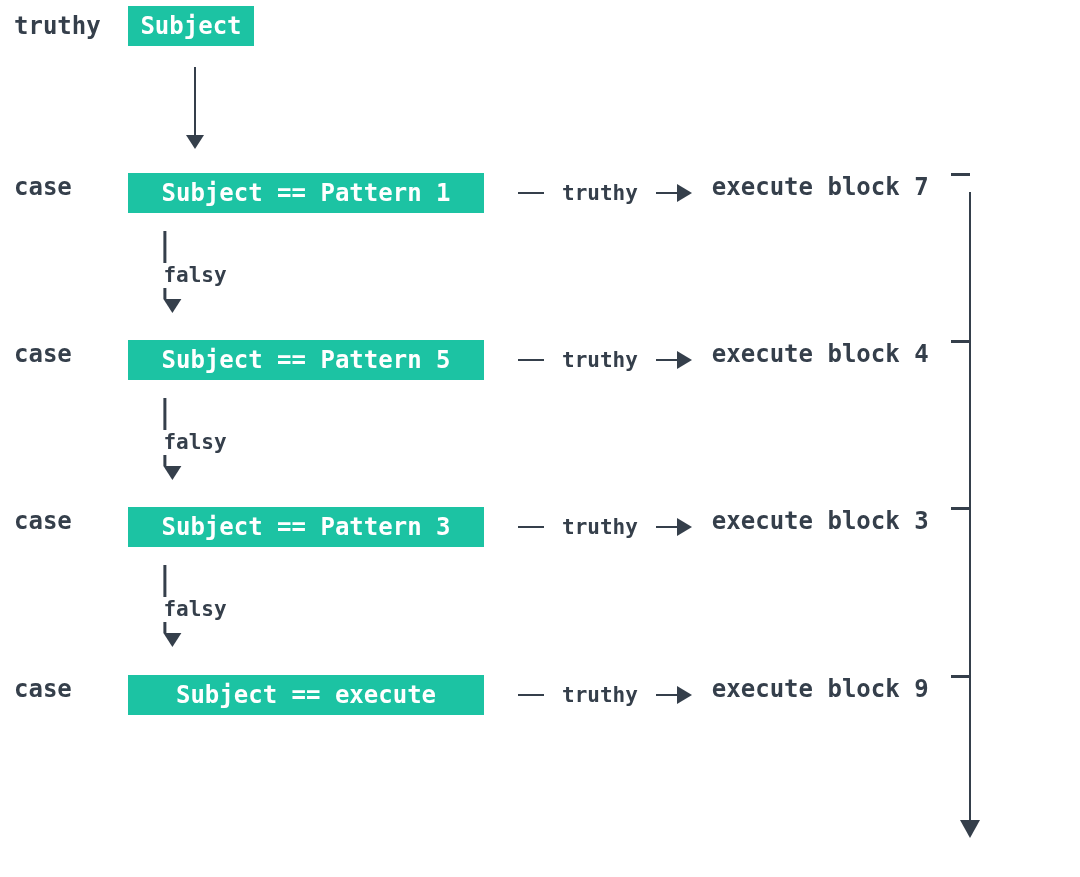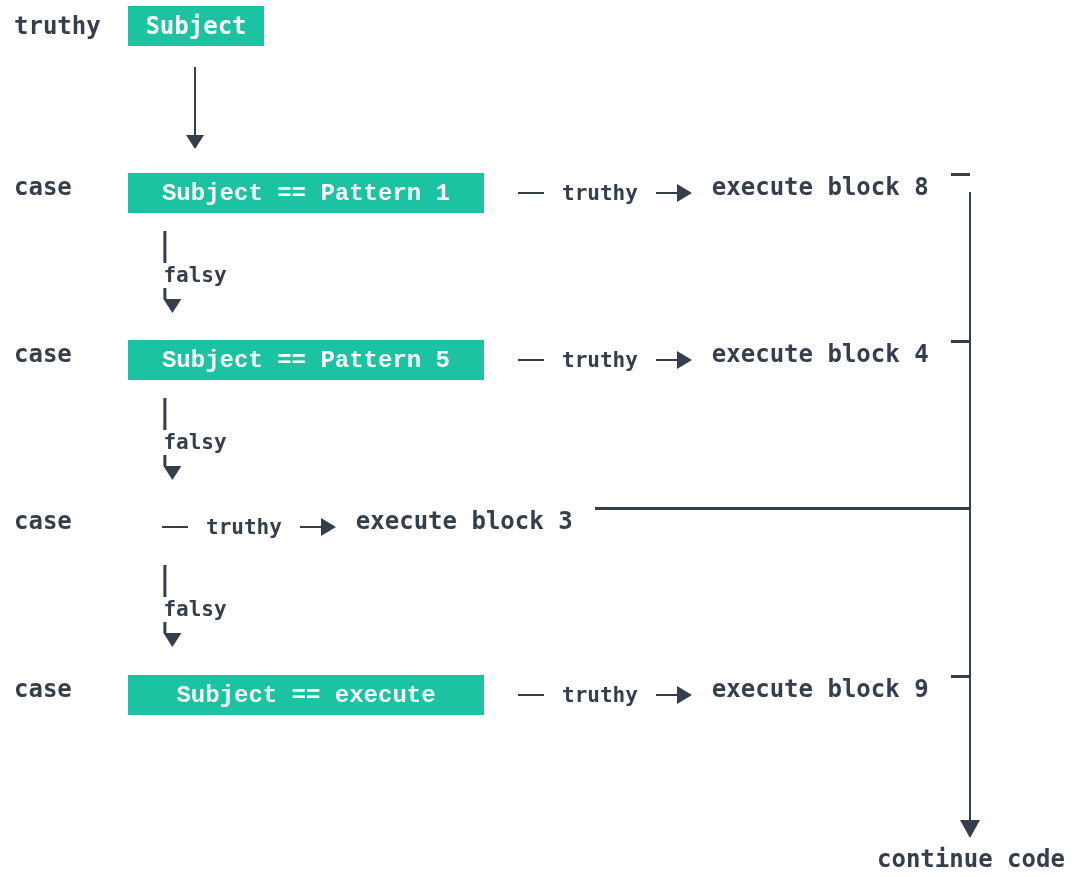--- a/index.html
+++ b/index.html
@@ -51,35 +51,35 @@
 
   
   .match-row {
     position: absolute;
     top: 6px;
     left: 0;
     height: 40px;
     display: flex;
     align-items: center;
   }
-  .subject-box { width: 136px; }
+  .subject-box { width: 126px; }
 
   
   .case-row {
     position: absolute;
     left: 0;
     right: 110px;           
     height: 40px;
     display: flex;
   }
   .case-row.row1 { top: 173px; }
   .case-row.row2 { top: 340px; }
   .case-row.row3 { top: 507px; }
   .case-row.row4 { top: 675px; }
-  .cond-box { width: 356px; font-family: Liberation Mono, monospace; }
+  .cond-box { width: 356px; }
 
   .truthy-wrap {
     margin-left: 34px;
     display: flex;
     align-items: center;
     flex-shrink: 0;
   }
   .hline {
     height: 2.5px;
     background: var(--ink, #353f4b);
@@ -180,21 +180,21 @@
 
   <div class="case-row row1">
     <div class="kw">case</div>
     <div class="teal-box cond-box">Subject == Pattern 1</div>
     <div class="truthy-wrap">
       <div class="hline dash-pre"></div>
       <div class="small-label truthy-text">truthy</div>
       <div class="hline dash-post"></div>
       <div class="arrow-right-head"></div>
     </div>
-    <div class="action">execute block 8</div>
+    <div class="action">execute block 7</div>
     <div class="stub"></div>
   </div>
 
   <div class="falsy-connector f1">
     <div class="vline line-top"></div>
     <div class="small-label">falsy</div>
     <div class="vline line-bottom"></div>
     <div class="arrow-down-head"></div>
   </div>
 
@@ -213,20 +213,21 @@
 
   <div class="falsy-connector f2">
     <div class="vline line-top"></div>
     <div class="small-label">falsy</div>
     <div class="vline line-bottom"></div>
     <div class="arrow-down-head"></div>
   </div>
 
   <div class="case-row row3">
     <div class="kw">case</div>
+    <div class="teal-box cond-box">Subject == Pattern 3</div>
     <div class="truthy-wrap">
       <div class="hline dash-pre"></div>
       <div class="small-label truthy-text">truthy</div>
       <div class="hline dash-post"></div>
       <div class="arrow-right-head"></div>
     </div>
     <div class="action">execute block 3</div>
     <div class="stub"></div>
   </div>
 
@@ -246,15 +247,14 @@
       <div class="hline dash-post"></div>
       <div class="arrow-right-head"></div>
     </div>
     <div class="action">execute block 9</div>
     <div class="stub"></div>
   </div>
 
   <div class="trunk-line"></div>
   <div class="trunk-head"></div>
 
-  <div class="continue-label">continue code</div>
 
 </div>
 
 </body></html>

